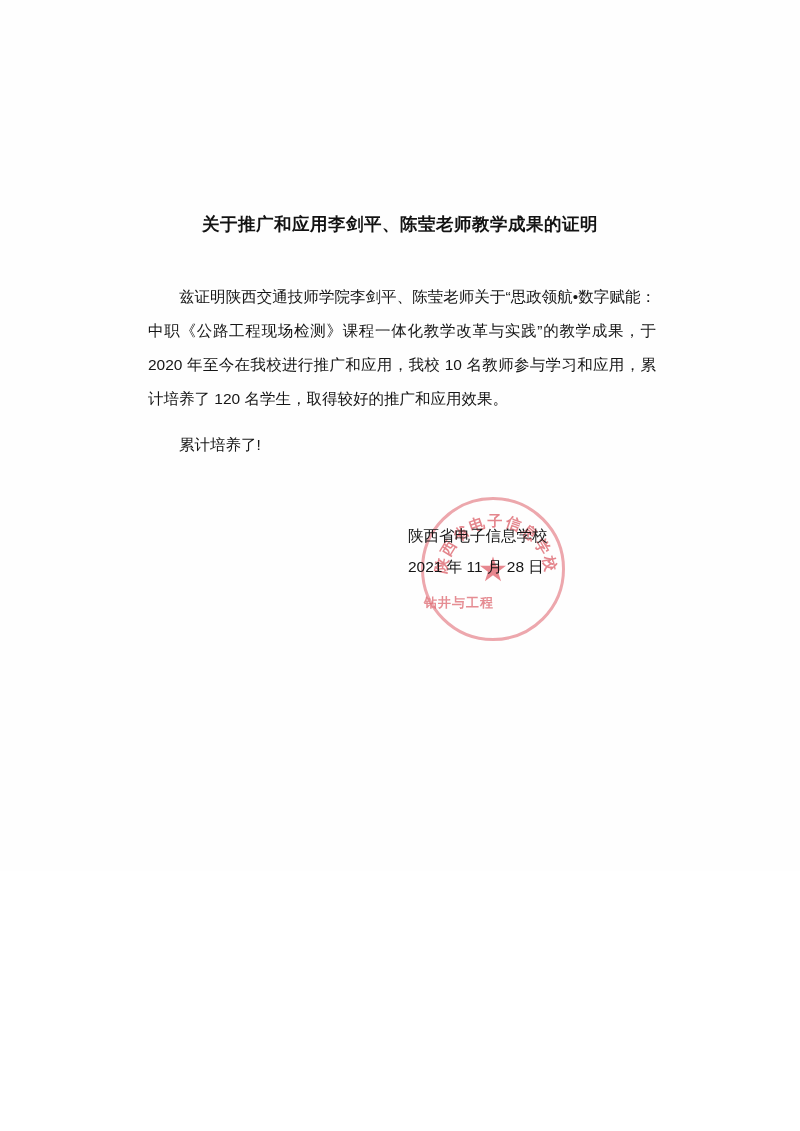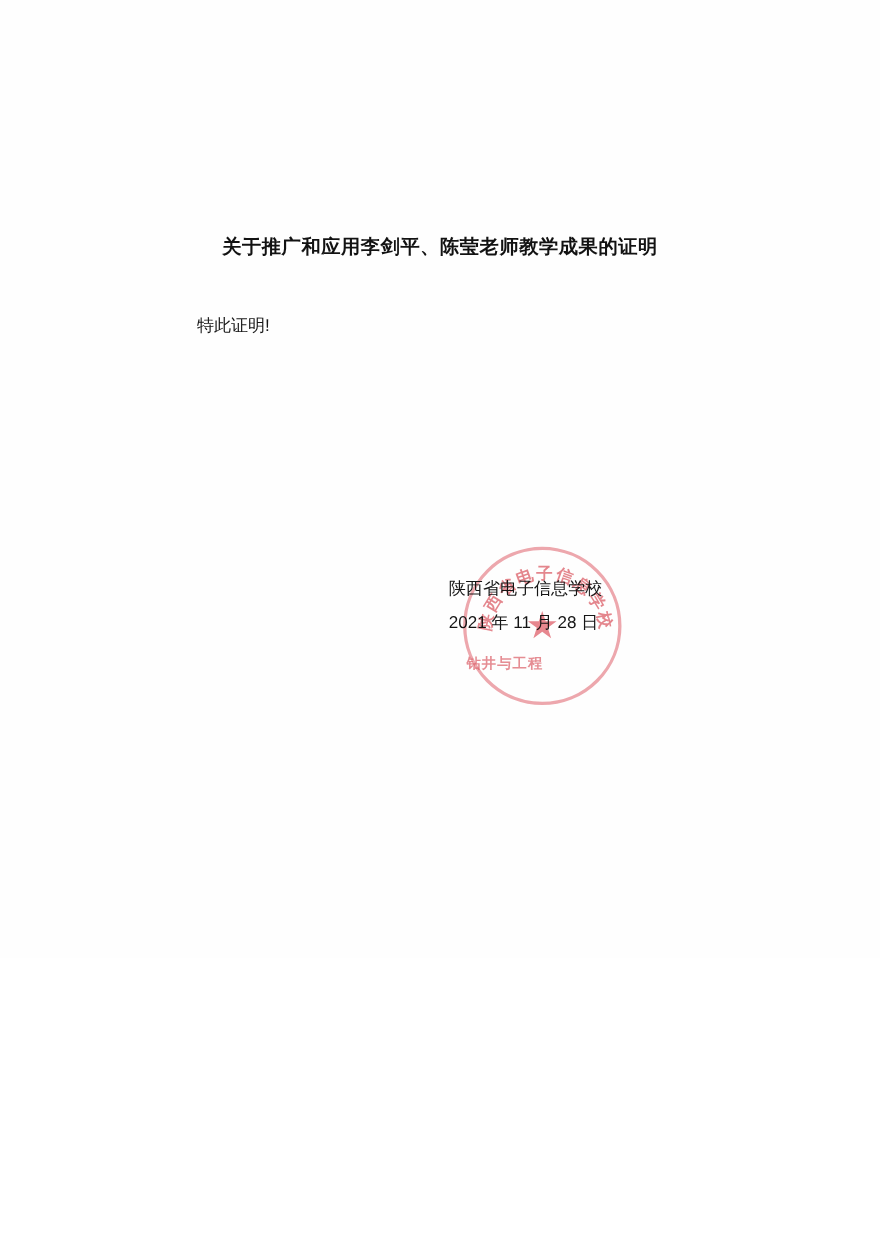--- a/index.html
+++ b/index.html
@@ -123,21 +123,22 @@
   }
 </style>
 </head>
 <body>
 
 <div class="page">
 
   <div class="doc-title">关于推广和应用李剑平、陈莹老师教学成果的证明</div>
 
   <div class="body-block">
-    <p class="para">特此证明!</p>
+    <p class="para">兹证明陕西交通技师学院李剑平、陈莹老师关于“思政领航•数字赋能：中职《公路工程现场检测》课程一体化教学改革与实践”的教学成果，于 2020 年至今在我校进行推广和应用，我校 10 名教师参与学习和应用，累计培养了 120 名学生，取得较好的推广和应用效果。</p>
+    <p class="para">累计培养了!</p>
   </div>
 
   <div class="stamp">
     <div class="stamp-inner">
       <svg class="stamp-arc" viewBox="0 0 144 144">
         <defs>
           <path id="arcpath" d="M 22,76 A 50,50 0 0 1 122,76"></path>
         </defs>
         <text>
           <textPath href="#arcpath" startOffset="50%" text-anchor="middle">陕西省电子信息学校</textPath>

